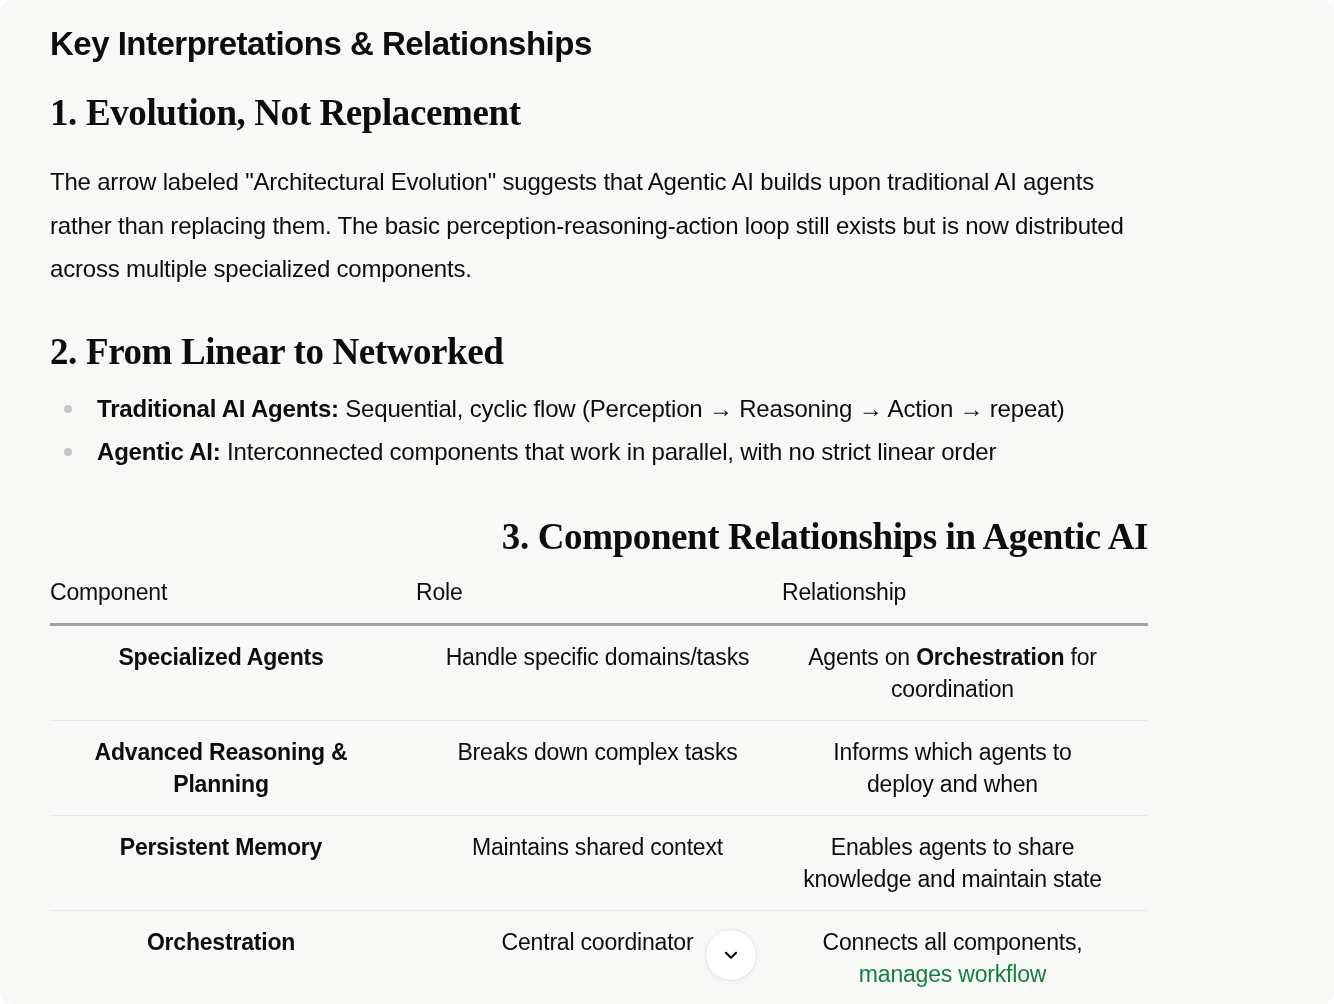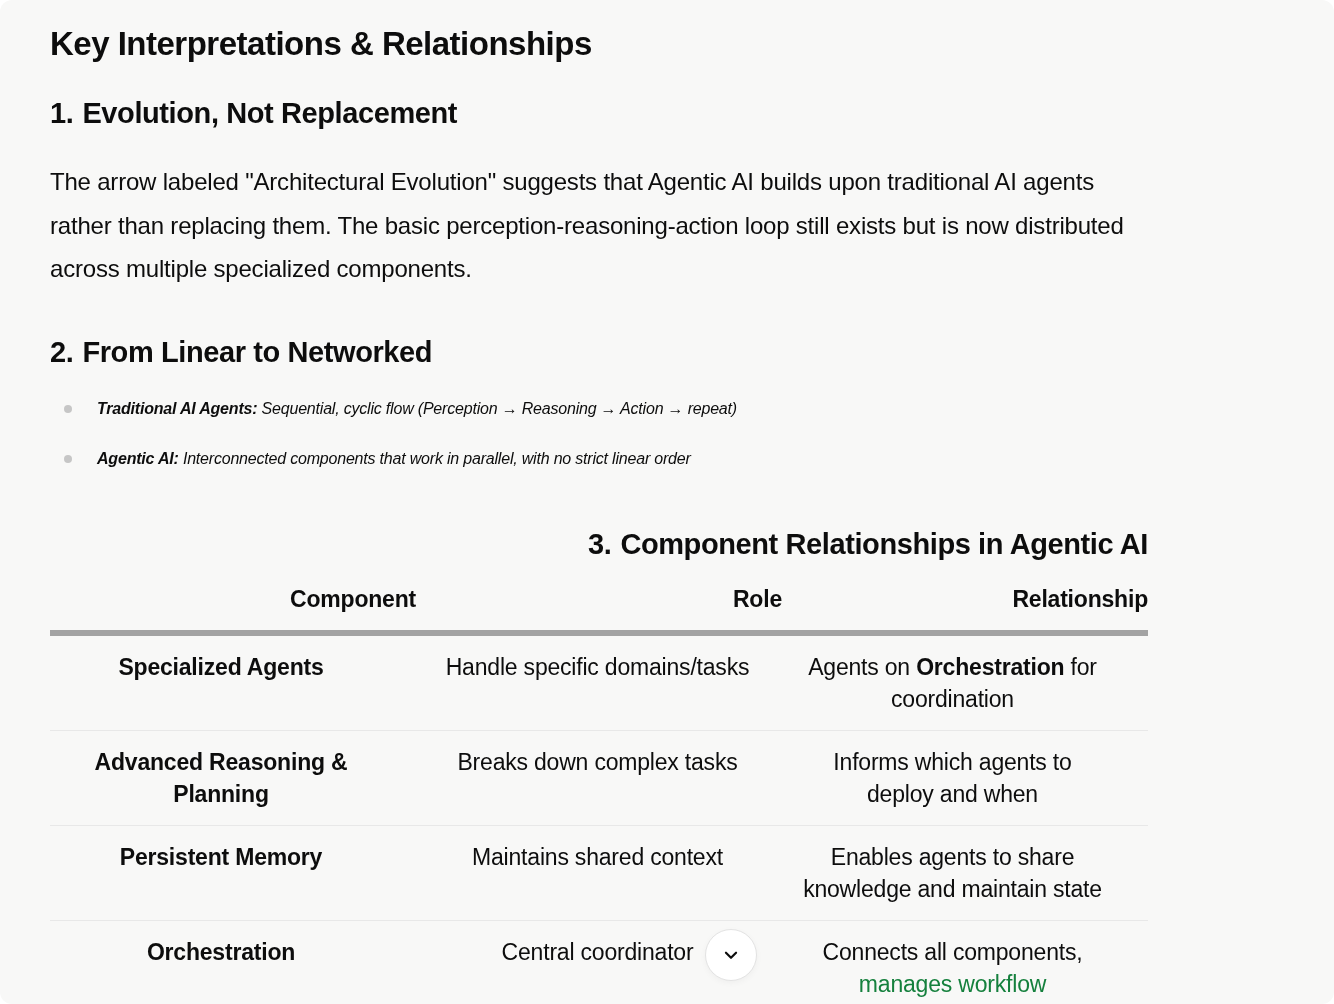--- a/index.html
+++ b/index.html
@@ -17,25 +17,26 @@
   .content { padding: 0 186px 0 50px; }
 
   h1.doc-title {
     margin: 24px 0 0 0;
     font-size: 33px;
     line-height: 40px;
     font-weight: 700;
     letter-spacing: -0.5px;
   }
   h2.sec-heading {
-    font-size: 29px;
+    font-size: 37px;
     line-height: 38px;
     font-weight: 600;
     letter-spacing: -0.4px;
     margin: 0;
+    font-family: Liberation Serif, serif;
   }
   h2.sec-1 { margin-top: 30px; }
   h2.sec-2 { margin-top: 42px; }
   h2.sec-3 { margin-top: 45px; text-align: right; }
   h2 .num { font-weight: 700; margin-right: 9px; }
 
   p.body-text {
     margin: 28px 0 0 0;
     font-size: 24px;
     line-height: 43.5px;
@@ -43,50 +44,49 @@
   }
 
   ul.bullet-list {
     list-style: none;
     margin: 16px 0 0 0;
     padding: 0;
   }
   ul.bullet-list li {
     position: relative;
     padding-left: 47px;
-    font-size: 16px;
+    font-size: 24px;
     line-height: 43px;
-    font-style: italic;
   }
-  ul.bullet-list li + li { margin-top: 7px; }
+  ul.bullet-list li + li { }
   .bullet-dot {
     position: absolute;
     left: 14px;
     top: 18px;
     width: 8px;
     height: 8px;
     border-radius: 50%;
     background: #c6c6c6;
   }
   .bold-lead { font-weight: 700; }
 
   table.rel-table {
     margin-top: 23px;
     width: 1098px;
     border-collapse: collapse;
     table-layout: fixed;
     font-size: 23px;
   }
   table.rel-table col { width: 366px; }
   table.rel-table th {
-    font-weight: 700;
-    text-align: right;
+    font-weight: 400;
+    text-align: left;
     line-height: 26px;
     padding: 0 0 18px 0;
-    border-bottom: 6px solid #a3a3a3;
+    border-bottom: 3px solid #a3a3a3;
   }
   table.rel-table td {
     vertical-align: top;
     line-height: 32px;
     padding: 15px 24px 15px 21px;
     border-bottom: 1px solid #e8e8e8;
     text-align: center;
   }
   table.rel-table td.col-component { padding-left: 0; font-weight: 700; }
   table.rel-table td.col-relationship { padding-right: 46px; }

